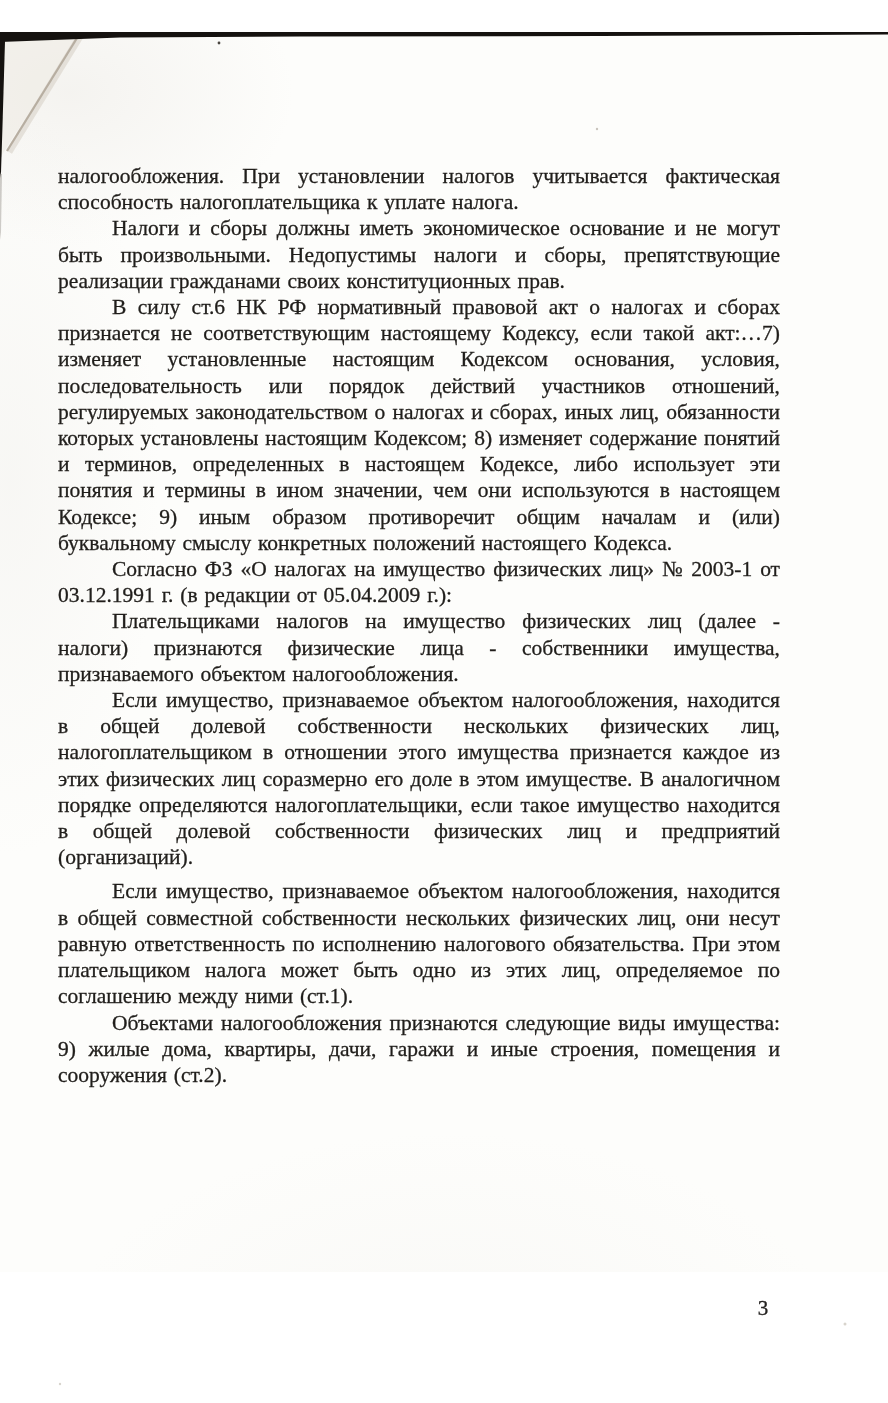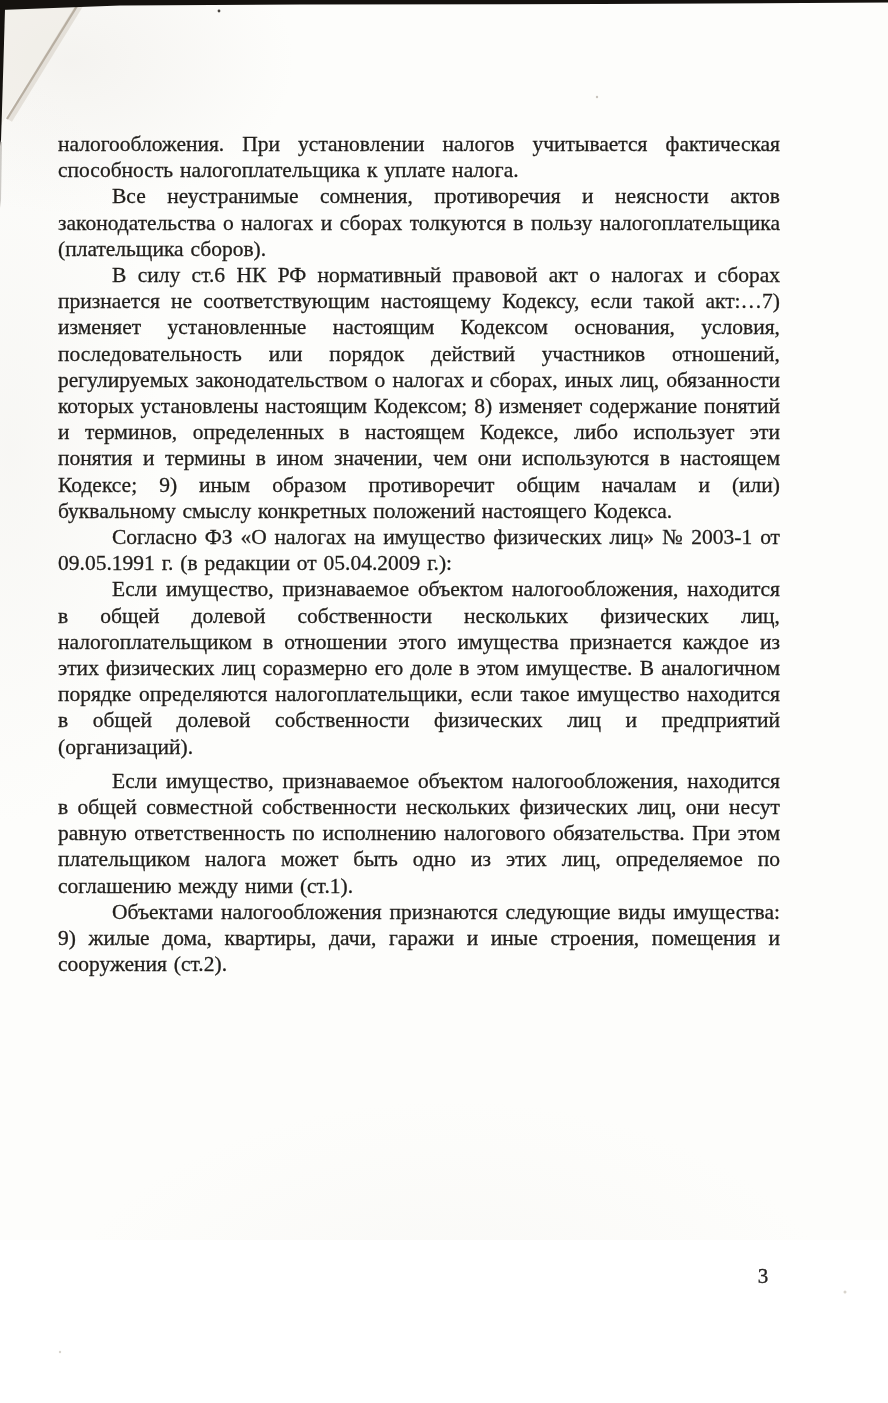--- a/index.html
+++ b/index.html
@@ -14,20 +14,21 @@
   }
   .page {
     position: relative;
     width: 888px;
     height: 1240px;
     background:
       radial-gradient(ellipse 320px 220px at 70px 60px, rgba(214,208,200,0.22), transparent 70%),
       radial-gradient(ellipse 200px 500px at 10px 450px, rgba(222,219,213,0.18), transparent 75%),
       radial-gradient(ellipse 500px 300px at 450px 1340px, rgba(235,233,229,0.25), transparent 80%),
       #fdfdfb;
+    margin-top: 32px;
   }
   .artifacts {
     position: absolute;
     left: 0;
     top: 0;
     pointer-events: none;
   }
   .text-block {
     position: absolute;
     left: 58px;
@@ -63,23 +64,24 @@
     -webkit-text-stroke: 0.3px #242220;
   }
 </style>
 </head>
 <body>
 
 <div class="page">
 
   <main class="text-block">
     <p class="para continuation">налогообложения. При установлении налогов учитывается фактическая способность налогоплательщика к уплате налога.</p>
-    <p class="para">Все неустранимые сомнения, противоречия и неясности актов законодательства о налогах и сборах толкуются в пользу налогоплательщика (плательщика сборов).</p>
+    <p class="para">Налоги и сборы должны иметь экономическое основание и не могут быть произвольными. Недопустимы налоги и сборы, препятствующие реализации гражданами своих конституционных прав.</p>
     <p class="para">В силу ст.6 НК РФ нормативный правовой акт о налогах и сборах признается не соответствующим настоящему Кодексу, если такой акт:…7) изменяет установленные настоящим Кодексом основания, условия, последовательность или порядок действий участников отношений, регулируемых законодательством о налогах и сборах, иных лиц, обязанности которых установлены настоящим Кодексом; 8) изменяет содержание понятий и терминов, определенных в настоящем Кодексе, либо использует эти понятия и термины в ином значении, чем они используются в настоящем Кодексе; 9) иным образом противоречит общим началам и (или) буквальному смыслу конкретных положений настоящего Кодекса.</p>
-    <p class="para">Согласно ФЗ «О налогах на имущество физических лиц» № 2003-1 от 09.05.1991 г. (в редакции от 05.04.2009 г.):</p>
+    <p class="para">Согласно ФЗ «О налогах на имущество физических лиц» № 2003-1 от 03.12.1991 г. (в редакции от 05.04.2009 г.):</p>
+    <p class="para">Плательщиками налогов на имущество физических лиц (далее - налоги) признаются физические лица - собственники имущества, признаваемого объектом налогообложения.</p>
     <p class="para">Если имущество, признаваемое объектом налогообложения, находится в общей долевой собственности нескольких физических лиц, налогоплательщиком в отношении этого имущества признается каждое из этих физических лиц соразмерно его доле в этом имуществе. В аналогичном порядке определяются налогоплательщики, если такое имущество находится в общей долевой собственности физических лиц и предприятий (организаций).</p>
     <p class="para gap-before">Если имущество, признаваемое объектом налогообложения, находится в общей совместной собственности нескольких физических лиц, они несут равную ответственность по исполнению налогового обязательства. При этом плательщиком налога может быть одно из этих лиц, определяемое по соглашению между ними (ст.1).</p>
     <p class="para">Объектами налогообложения признаются следующие виды имущества: 9) жилые дома, квартиры, дачи, гаражи и иные строения, помещения и сооружения (ст.2).</p>
   </main>
 
   <div class="page-number">3</div>
 
   <svg class="artifacts" width="888" height="1403" viewBox="0 0 888 1403">
 
     <polygon points="0,0 80,0 0,126" fill="#efece6" opacity="0.7"></polygon>

